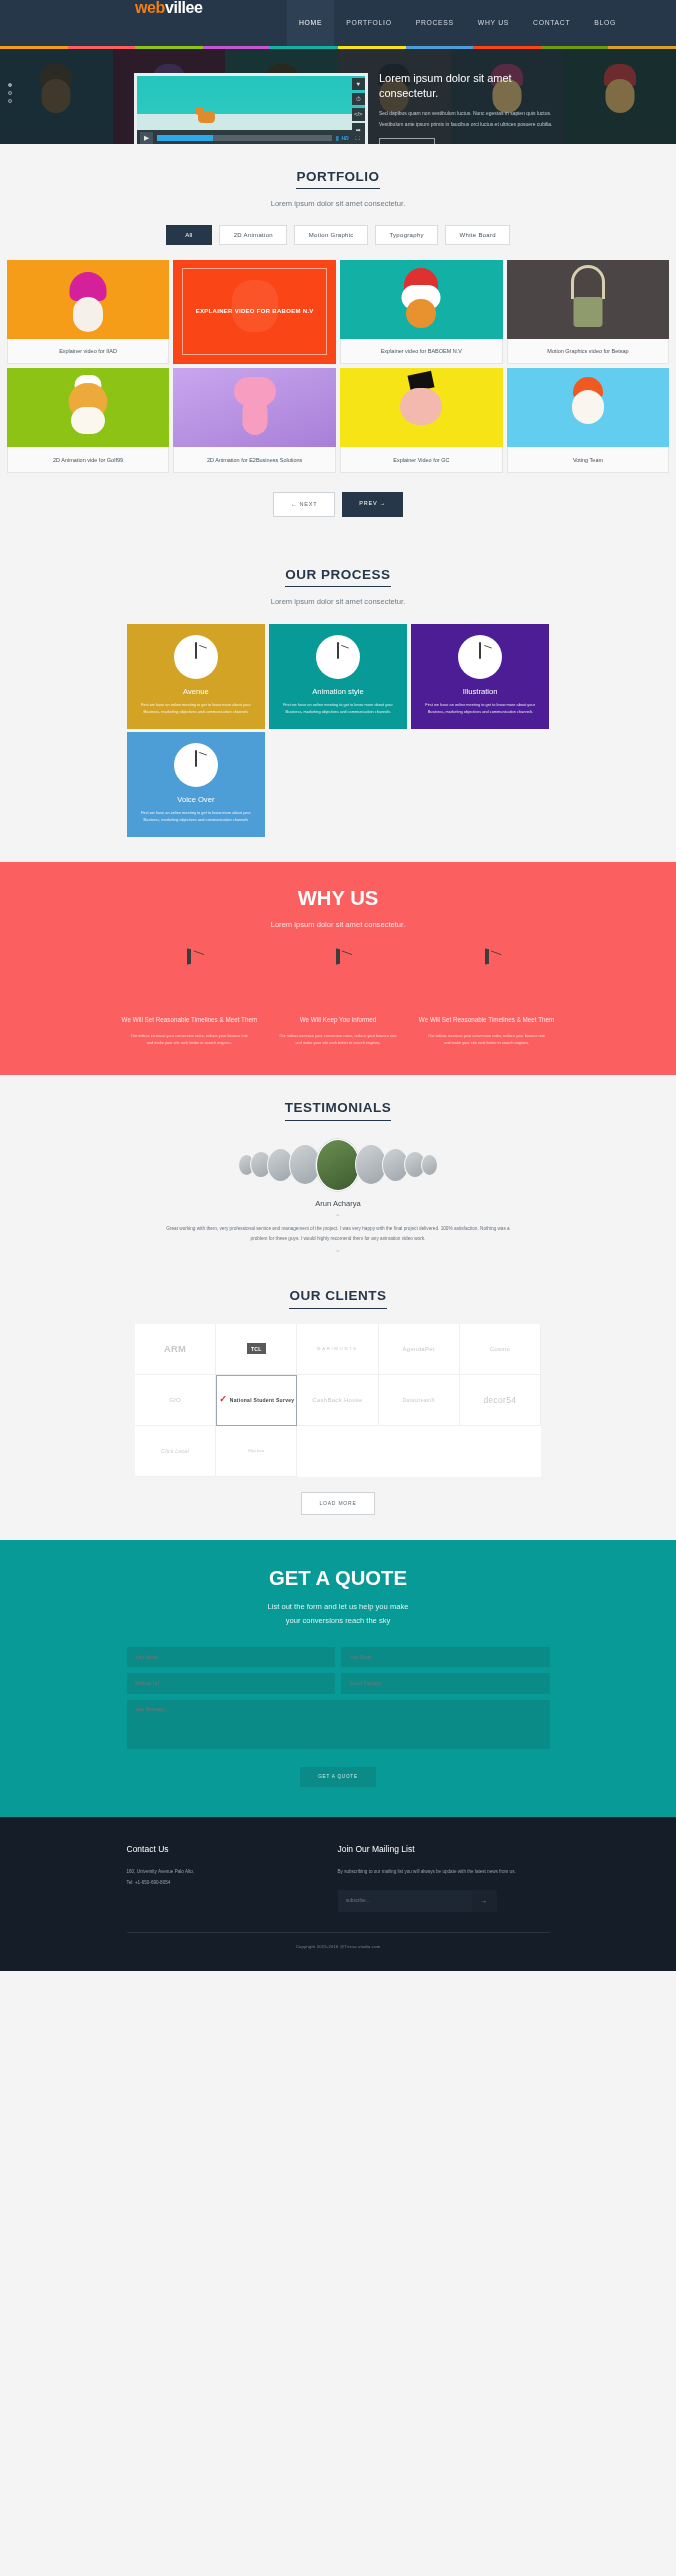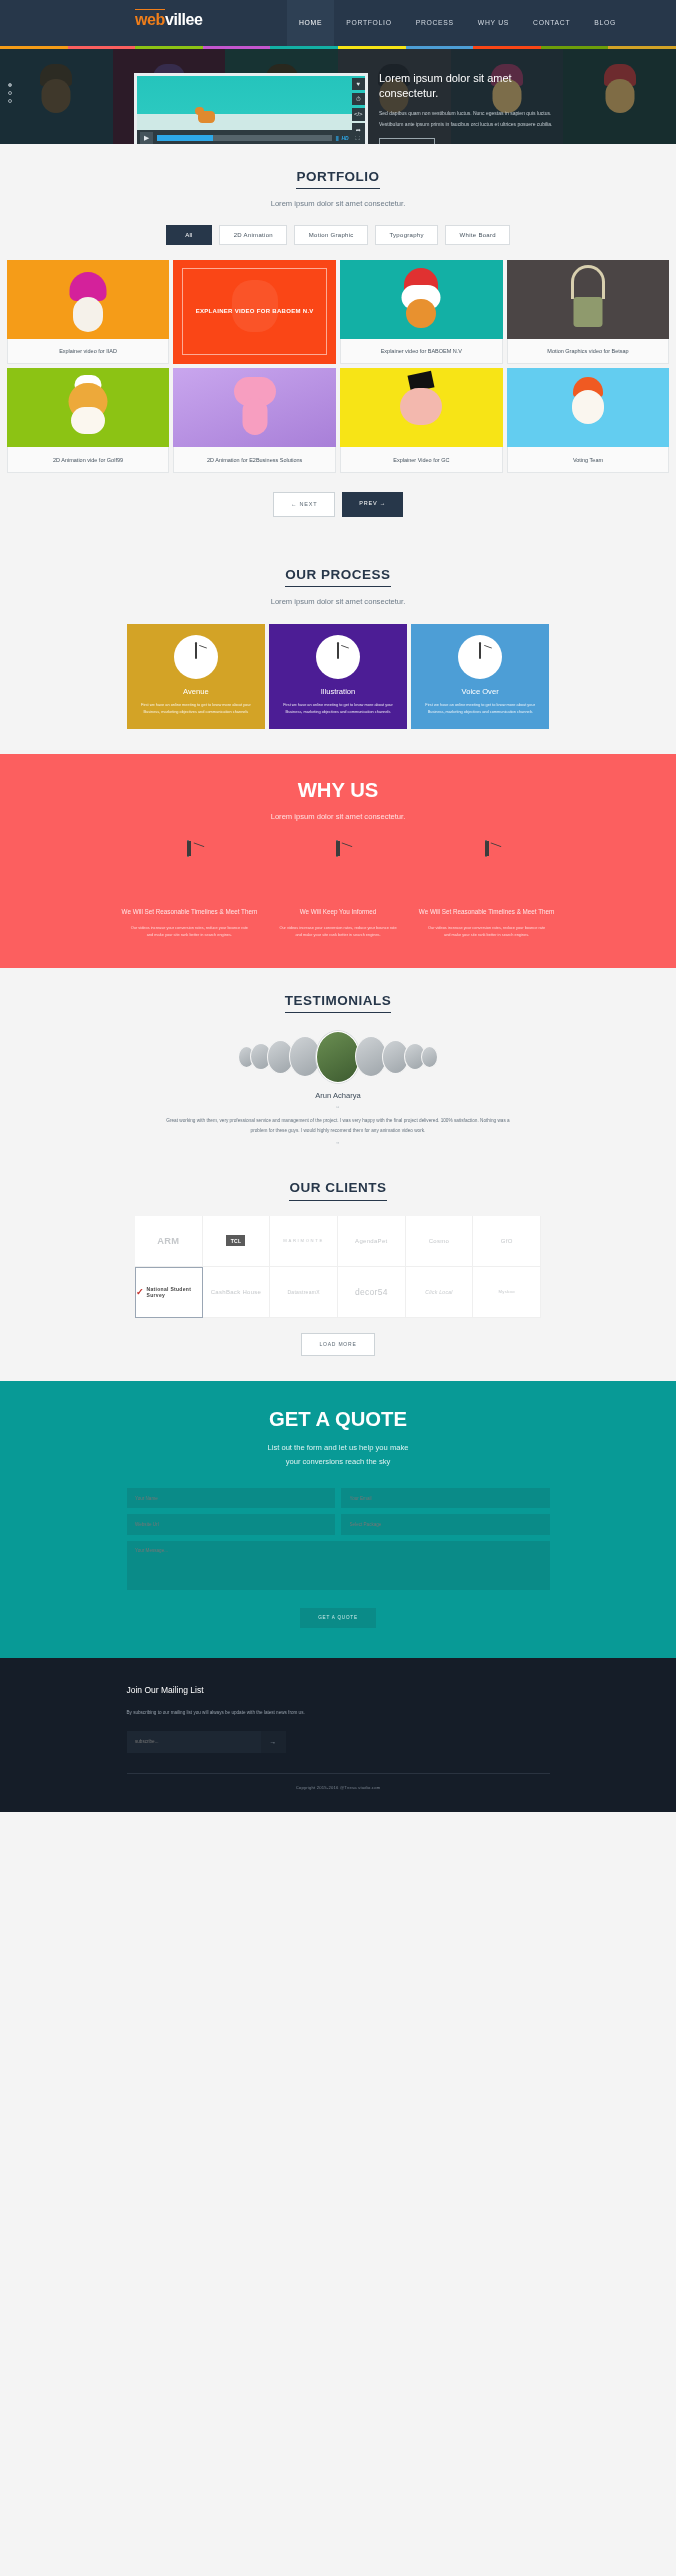--- a/index.html
+++ b/index.html
@@ -5,21 +5,21 @@
   *{box-sizing:border-box;margin:0;padding:0}
   body{
     width:676px;height:2576px;overflow:hidden;
     font-family:"Liberation Sans",sans-serif;
     background:#f4f4f4;color:#2b3a4a;
   }
   .page{width:676px;position:relative}
 
   
   .header{height:46px;background:#27374a;position:relative;display:flex;align-items:center}
-  .logo{position:absolute;left:135px;top:12px;font-size:16px;font-weight:bold;letter-spacing:-0.4px;line-height:1}
+  .logo{position:absolute;left:135px;top:0;font-size:16px;font-weight:bold;letter-spacing:-0.4px;line-height:1}
   .logo .a{color:#f07e1a;border-top:1.7px solid #f07e1a;padding-top:0.8px}
   .logo .b{color:#fff}
   .nav{position:absolute;left:287px;top:0;height:46px;display:flex;align-items:center}
   .nav a{color:#d6dde5;font-size:6.8px;letter-spacing:0.7px;text-decoration:none;padding:0 12px;line-height:46px;height:46px;display:inline-block}
   .nav a.active{background:#2e4054;color:#fff}
   .stripe{height:2.5px;display:flex}
   .stripe i{flex:1;height:2.5px}
 
   
   .hero{height:95px;background:#1d2b32;position:relative;overflow:hidden;display:flex}
@@ -105,21 +105,21 @@
   .wcard p{color:#ffd7d7;font-size:3.9px;line-height:1.9;padding:0 12px}
 
   
   .tavatars{display:flex;justify-content:center;align-items:center;margin-top:18.6px;height:51px}
   .av{border-radius:50%;background:linear-gradient(150deg,#cfd3d6,#9ea5aa);margin:0 -2.5px;border:1.7px solid #f4f4f4}
   .tname{text-align:center;font-size:7.6px;color:#3c4a58;margin-top:8.5px}
   .quote-mark{text-align:center;color:#c3c9ce;font-size:8.5px;letter-spacing:0.8px;margin-top:4.2px}
   .tquote{text-align:center;font-size:4.7px;color:#65727e;line-height:2.1;width:355px;margin:2.5px auto 0}
 
   
-  .cgrid{width:406px;margin:15px auto 0;display:grid;grid-template-columns:repeat(6,1fr);background:#fff}
+  .cgrid{width:406px;margin:15px auto 0;display:grid;grid-template-columns:repeat(5,1fr);background:#fff}
   .ccell{height:51px;display:flex;align-items:center;justify-content:center;border-right:0.8px solid #efefef;border-bottom:0.8px solid #efefef;font-size:6.8px;color:#c5c8cb;letter-spacing:0.3px}
   .ccell.hi{border:0.8px solid #9aa6b4;font-weight:bold;color:#444;font-size:5px;line-height:1.2;text-align:left;gap:2.5px}
   .loadmore{display:flex;justify-content:center;margin-top:15px}
   .loadmore a{border:0.8px solid #cdd3d7;background:#fff;font-size:5px;letter-spacing:0.8px;color:#5b6873;padding:7.6px 17px;text-decoration:none}
 
   
   .quote{background:#089a96;padding:27px 0 30px}
   .quote h2{color:#fff;border-bottom-color:#fff}
   .quote .sub{color:#dff3f2;line-height:1.9}
   .qform{width:423px;margin:18.6px auto 0}
@@ -326,20 +326,27 @@
     <div class="h2wrap"><h2>OUR PROCESS</h2></div>
     <div class="sub">Lorem ipsum dolor sit amet consectetur.</div>
     <div class="proc">
       <div class="pcard" style="background:#d3a326">
         <div class="circ">
             <span class="stick"><span class="head"></span><span class="torso"></span></span>
           </div>
         <h3>Avenue</h3>
         <p>First we have an online meeting to get to know more about your Business, marketing objectives and communication channels</p>
       </div>
+      <div class="pcard" style="background:#089a96">
+        <div class="circ">
+            <span class="stick"><span class="head"></span><span class="torso"></span></span>
+          </div>
+        <h3>Animation style</h3>
+        <p>First we have an online meeting to get to know more about your Business, marketing objectives and communication channels</p>
+      </div>
       <div class="pcard" style="background:#4c1d95">
         <div class="circ">
             <span class="stick"><span class="head"></span><span class="torso"></span></span>
           </div>
         <h3>Illustration</h3>
         <p>First we have an online meeting to get to know more about your Business, marketing objectives and communication channels</p>
       </div>
       <div class="pcard" style="background:#4d9ed6">
         <div class="circ">
             <span class="stick"><span class="head"></span><span class="torso"></span></span>
@@ -441,20 +448,25 @@
       <textarea placeholder="Your Message..." style=""></textarea>
       <div class="qbtn">
           <button>GET A QUOTE</button>
         </div>
     </div>
   </div>
 
   <div class="foot">
     <div class="fcols">
       <div class="fcol">
+        <h4>Contact Us</h4>
+        <p>160, University Avenue Palo Alto.</p>
+        <p>Tel: +1-650-690-8054</p>
+      </div>
+      <div class="fcol">
         <h4>Join Our Mailing List</h4>
         <p>By subscribing to our mailing list you will always be update with the latest news from us.</p>
         <div class="subwrap">
           <input type="text" placeholder="subscribe..." style="">
           <button>→</button>
         </div>
       </div>
     </div>
     <div class="fdiv"></div>
     <div class="copy">Copyright 2015-2016 @Tvesa studio.com</div>

